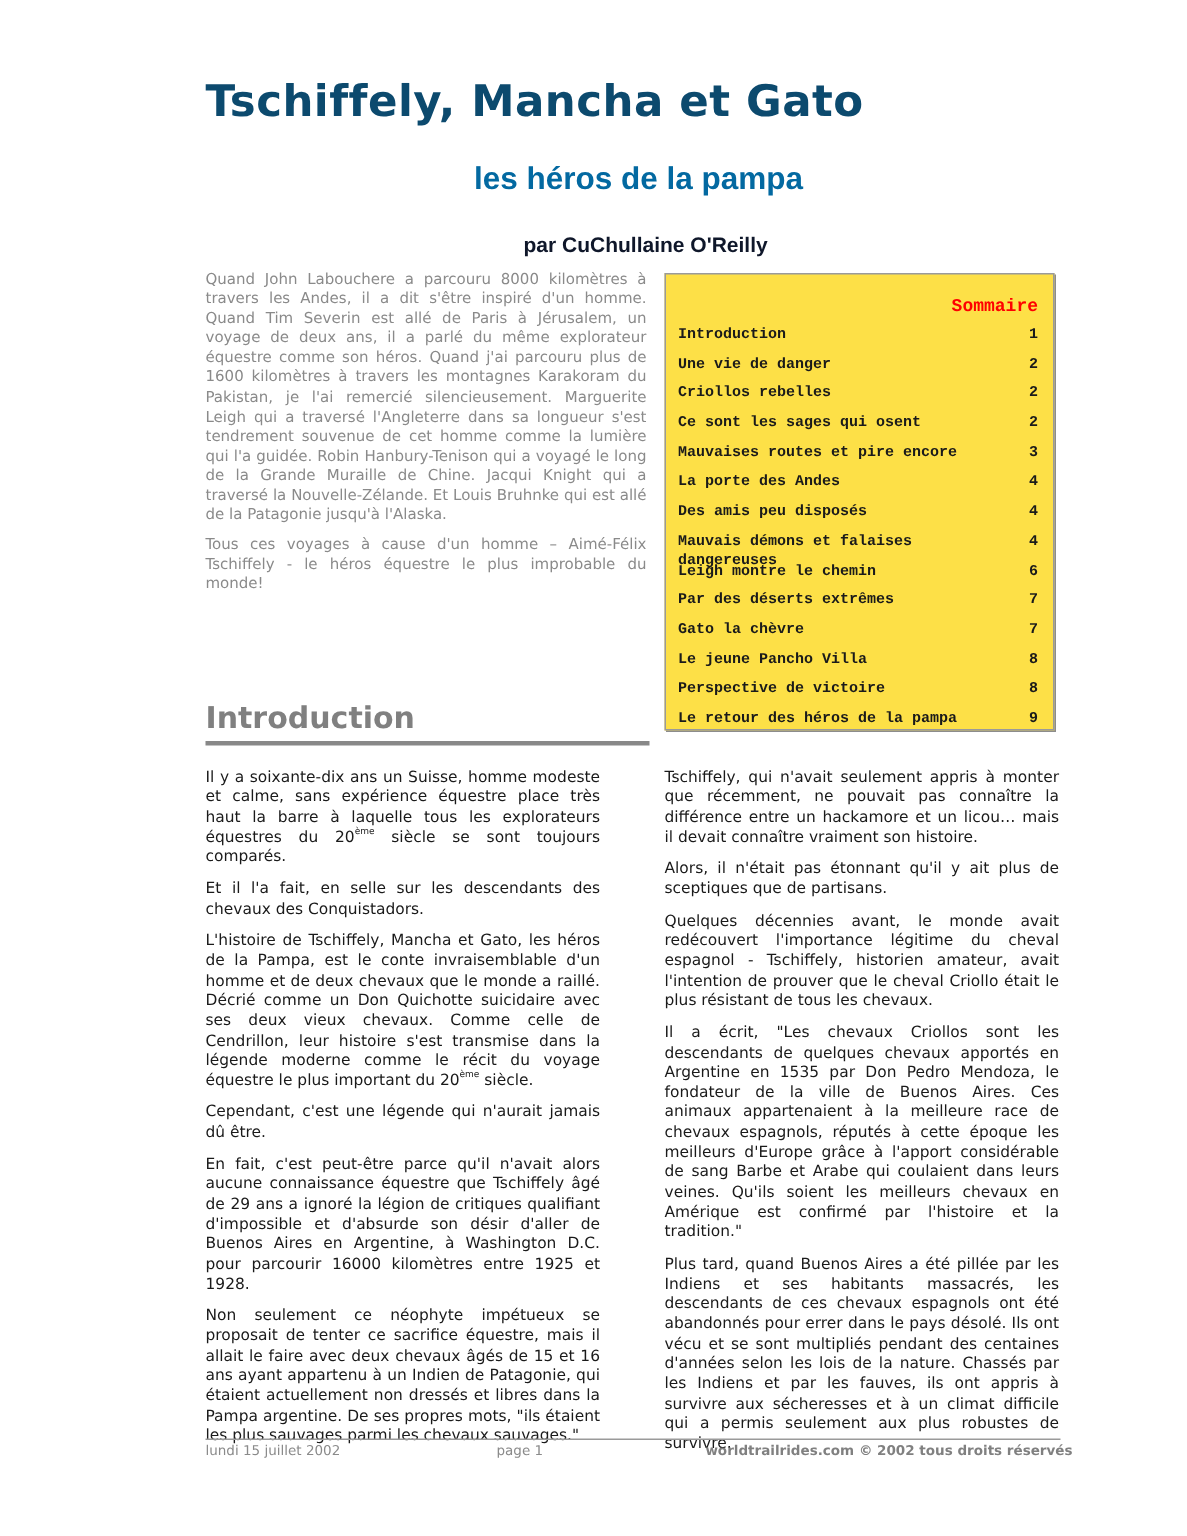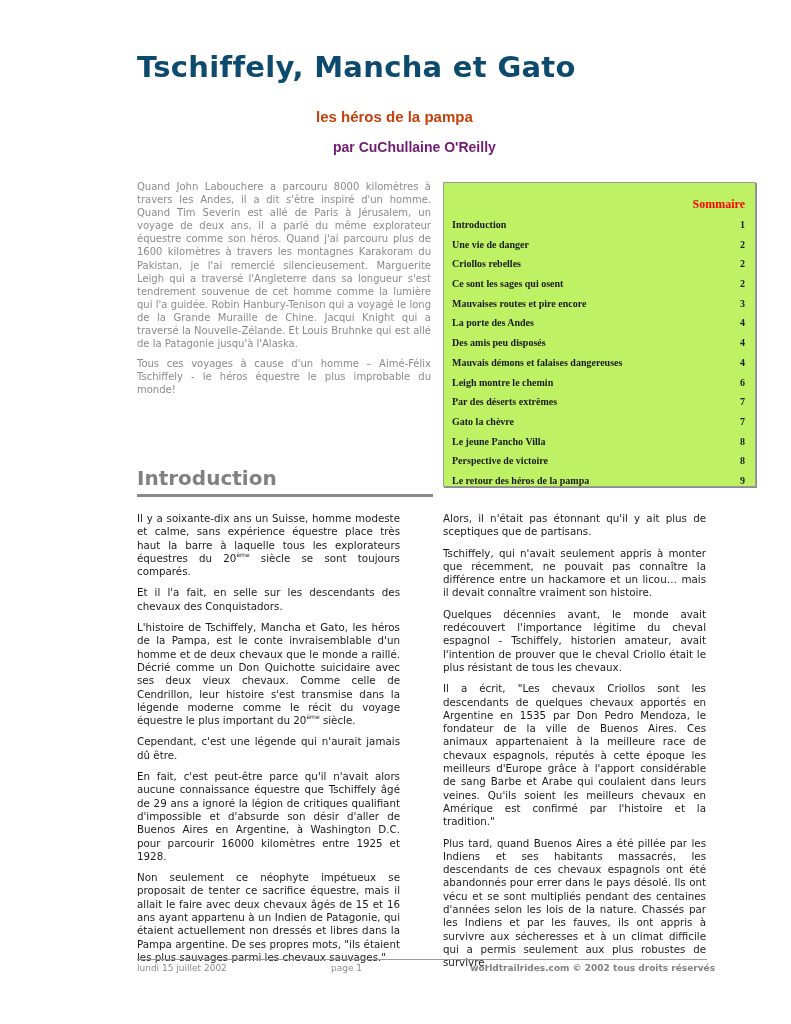--- a/index.html
+++ b/index.html
@@ -1,25 +1,25 @@
 <!DOCTYPE html>
 <html><head>
 <meta charset="utf-8">
 <style>
   html, body { margin: 0; padding: 0; background: #ffffff; }
   body { width: 791px; height: 1024px; position: relative; overflow: hidden; font-family: "DejaVu Sans", sans-serif; }
 
   .title { position: absolute; left: 137px; top: 50px; font-family: "DejaVu Sans", sans-serif; font-weight: bold; font-size: 29px; color: #0c4a6e; letter-spacing: 0.3px; margin: 0; }
-  .subtitle { position: absolute; left: 316px; top: 108px; font-family: "Liberation Sans", sans-serif; font-weight: bold; font-size: 15px; color: #c2410c; margin: 0; }
-  .author { position: absolute; left: 333px; top: 139px; font-family: "Liberation Sans", sans-serif; font-weight: bold; font-size: 14px; color: #701a75; margin: 0; }
+  .subtitle { position: absolute; left: 316px; top: 108px; font-family: "Liberation Sans", sans-serif; font-weight: bold; font-size: 21px; color: #0369a1; margin: 0; }
+  .author { position: absolute; left: 333px; top: 139px; font-family: "Liberation Sans", sans-serif; font-weight: bold; font-size: 14px; color: #0f172a; margin: 16px; }
 
   .intro-block { position: absolute; left: 137px; top: 180px; width: 294px; font-family: "DejaVu Sans", sans-serif; font-size: 10px; line-height: 13.1px; color: #8a8a8a; text-align: justify; }
   .intro-block p { margin: 0 0 7px 0; }
 
-  .toc { position: absolute; left: 443px; top: 182px; width: 313px; height: 305px; background: #bef264; border: 1px solid #9a9a9a; box-shadow: 1px 1px 0 #8c8c8c; box-sizing: border-box; padding: 14px 10px 0 8px; font-family: Liberation Serif, serif; }
+  .toc { position: absolute; left: 443px; top: 182px; width: 260px; height: 305px; background: #fde047; border: 1px solid #9a9a9a; box-shadow: 1px 1px 0 #8c8c8c; box-sizing: border-box; padding: 14px 10px 0 8px; font-family: Liberation Mono, monospace; }
   .toc-heading { text-align: right; color: #ff0000; font-weight: bold; font-size: 12px; margin: 0 0 6px 0; padding-right: 0; }
   .toc-row { display: flex; justify-content: space-between; font-size: 10px; font-weight: bold; color: #1a1a1a; height: 19.7px; line-height: 13px; }
   .toc-row .num { width: 14px; text-align: right; }
 
   .section-heading { position: absolute; left: 137px; top: 466px; font-family: "DejaVu Sans", sans-serif; font-weight: bold; font-size: 20px; color: #808080; margin: 0; }
   .section-rule { position: absolute; left: 137px; top: 494px; width: 296px; height: 3px; background: #888888; }
 
   .col { position: absolute; width: 263px; font-family: "DejaVu Sans", sans-serif; font-size: 10.3px; line-height: 13.3px; color: #1a1a1a; text-align: justify; }
   .col p { margin: 0 0 8px 0; }
   .col-left { left: 137px; top: 512px; }
@@ -110,22 +110,22 @@
 <div class="col col-left">
   <p><span>Il y a soixante-dix ans un Suisse, homme modeste et calme, sans expérience équestre place très haut la barre à laquelle tous les explorateurs équestres du 20</span><sup>ème</sup><span> siècle se sont toujours comparés.</span></p>
   <p>Et il l'a fait, en selle sur les descendants des chevaux des Conquistadors.</p>
   <p><span>L'histoire de Tschiffely, Mancha et Gato, les héros de la Pampa, est le conte invraisemblable d'un homme et de deux chevaux que le monde a raillé. Décrié comme un Don Quichotte suicidaire avec ses deux vieux chevaux. Comme celle de Cendrillon, leur histoire s'est transmise dans la légende moderne comme le récit du voyage équestre le plus important du 20</span><sup>ème</sup><span> siècle.</span></p>
   <p>Cependant, c'est une légende qui n'aurait jamais dû être.</p>
   <p>En fait, c'est peut-être parce qu'il n'avait alors aucune connaissance équestre que Tschiffely âgé de 29 ans a ignoré la légion de critiques qualifiant d'impossible et d'absurde son désir d'aller de Buenos Aires en Argentine, à Washington D.C. pour parcourir 16000 kilomètres entre 1925 et 1928.</p>
   <p>Non seulement ce néophyte impétueux se proposait de tenter ce sacrifice équestre, mais il allait le faire avec deux chevaux âgés de 15 et 16 ans ayant appartenu à un Indien de Patagonie, qui étaient actuellement non dressés et libres dans la Pampa argentine. De ses propres mots, "ils étaient les plus sauvages parmi les chevaux sauvages."</p>
 </div>
 
 <div class="col col-right">
+  <p>Tschiffely, qui n'avait seulement appris à monter que récemment, ne pouvait pas connaître la différence entre un hackamore et un licou… mais il devait connaître vraiment son histoire.</p>
   <p>Alors, il n'était pas étonnant qu'il y ait plus de sceptiques que de partisans.</p>
-  <p>Tschiffely, qui n'avait seulement appris à monter que récemment, ne pouvait pas connaître la différence entre un hackamore et un licou… mais il devait connaître vraiment son histoire.</p>
   <p>Quelques décennies avant, le monde avait redécouvert l'importance légitime du cheval espagnol - Tschiffely, historien amateur, avait l'intention de prouver que le cheval Criollo était le plus résistant de tous les chevaux.</p>
   <p>Il a écrit, "Les chevaux Criollos sont les descendants de quelques chevaux apportés en Argentine en 1535 par Don Pedro Mendoza, le fondateur de la ville de Buenos Aires. Ces animaux appartenaient à la meilleure race de chevaux espagnols, réputés à cette époque les meilleurs d'Europe grâce à l'apport considérable de sang Barbe et Arabe qui coulaient dans leurs veines. Qu'ils soient les meilleurs chevaux en Amérique est confirmé par l'histoire et la tradition."</p>
   <p>Plus tard, quand Buenos Aires a été pillée par les Indiens et ses habitants massacrés, les descendants de ces chevaux espagnols ont été abandonnés pour errer dans le pays désolé. Ils ont vécu et se sont multipliés pendant des centaines d'années selon les lois de la nature. Chassés par les Indiens et par les fauves, ils ont appris à survivre aux sécheresses et à un climat difficile qui a permis seulement aux plus robustes de survivre.</p>
 </div>
 
 <div class="footer-rule"></div>
 <div class="footer footer-date">lundi 15 juillet 2002</div>
 <div class="footer footer-page">page 1</div>
 <div class="footer footer-copy">worldtrailrides.com © 2002 tous droits réservés</div>
 

